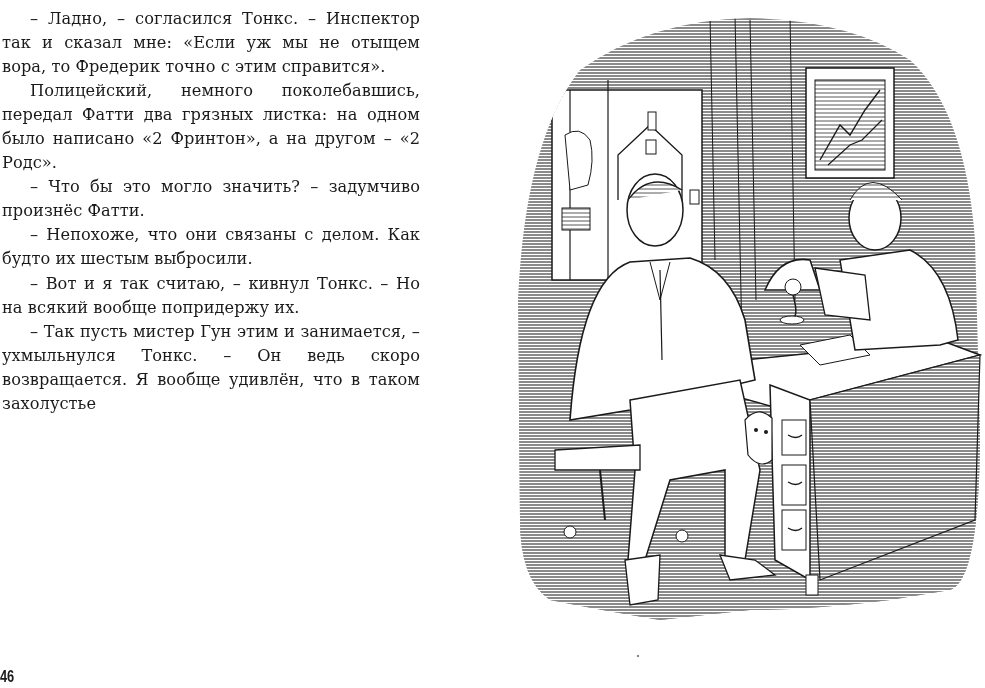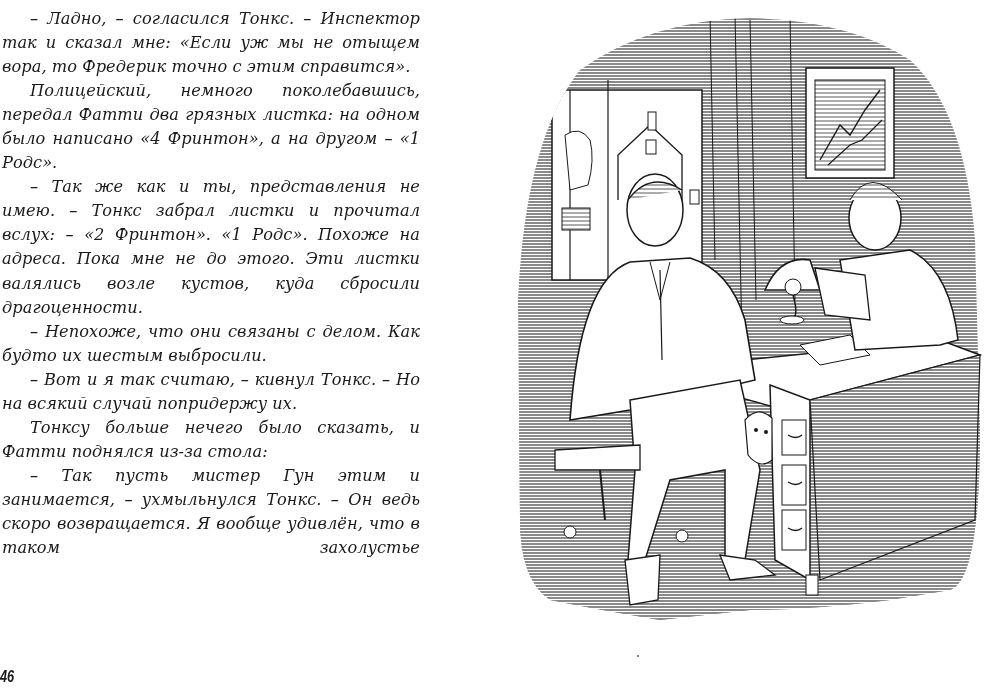--- a/index.html
+++ b/index.html
@@ -1,17 +1,17 @@
 <!DOCTYPE html>
 <html><head>
   <meta charset="utf-8">
   <style>
     html, body { margin: 0; padding: 0; background: #ffffff; }
     body { width: 985px; height: 688px; position: relative; overflow: hidden; }
-    .page { position: absolute; left: 0; top: 0; width: 985px; height: 688px; background: #fff; font-style: italic; }
+    .page { position: absolute; left: 0; top: 0; width: 985px; height: 688px; background: #fff; }
     .text-col {
       position: absolute; left: 2px; top: 7px; width: 418px;
       font-family: "DejaVu Serif", "Liberation Serif", serif;
       font-size: 16.2px; line-height: 24.05px; color: #1a1a1a;
       text-align: justify; hyphens: manual; letter-spacing: 0.05px;
     }
     .text-col p { margin: 0; text-indent: 28px; }
     .text-col p.lastline-justify { text-align-last: justify; }
     .page-number {
       position: absolute; left: 0px; top: 668px;
@@ -21,25 +21,24 @@
     .illustration { position: absolute; left: 510px; top: 0; width: 475px; height: 688px; }
     .illustration svg { width: 475px; height: 688px; display: block; }
   </style>
 </head>
 <body>
 
 <div class="page">
 
   <div class="text-col">
     <p>– Ладно, – согласился Тонкс. – Инспектор так и сказал мне: «Если уж мы не отыщем вора, то Фредерик точно с этим справится».</p>
-    <p>Полицейский, немного поколебавшись, передал Фатти два грязных листка: на одном было написано «4 Фринтон», а на другом – «1 Родс».</p>
-    <p>– Так же как и ты, представления не имею. – Тонкс забрал листки и прочитал вслух: – «2 Фринтон». «1 Родс». Похоже на адреса. Пока мне не до этого. Эти листки валялись возле кустов, куда сбросили драгоценности.</p>
+    <p>Полицейский, немного поколебавшись, передал Фатти два грязных листка: на одном было написано «2 Фринтон», а на другом – «2 Родс».</p>
+    <p>– Что бы это могло значить? – задумчиво произнёс Фатти.</p>
     <p>– Непохоже, что они связаны с делом. Как будто их шестым выбросили.</p>
-    <p>– Вот и я так считаю, – кивнул Тонкс. – Но на всякий случай попридержу их.</p>
-    <p>Тонксу больше нечего было сказать, и Фатти поднялся из-за стола:</p>
+    <p>– Вот и я так считаю, – кивнул Тонкс. – Но на всякий вообще попридержу их.</p>
     <p class="lastline-justify">– Так пусть мистер Гун этим и занимается, – ухмыльнулся Тонкс. – Он ведь скоро возвращается. Я вообще удивлён, что в таком захолустье</p>
   </div>
 
   <div class="page-number">46</div>
 
   <div class="illustration">
     <svg viewBox="0 0 475 688" xmlns="http://www.w3.org/2000/svg">
       <defs>
         <pattern id="hatch" width="6" height="3" patternUnits="userSpaceOnUse">
           <rect width="6" height="3" fill="#fff"></rect>

